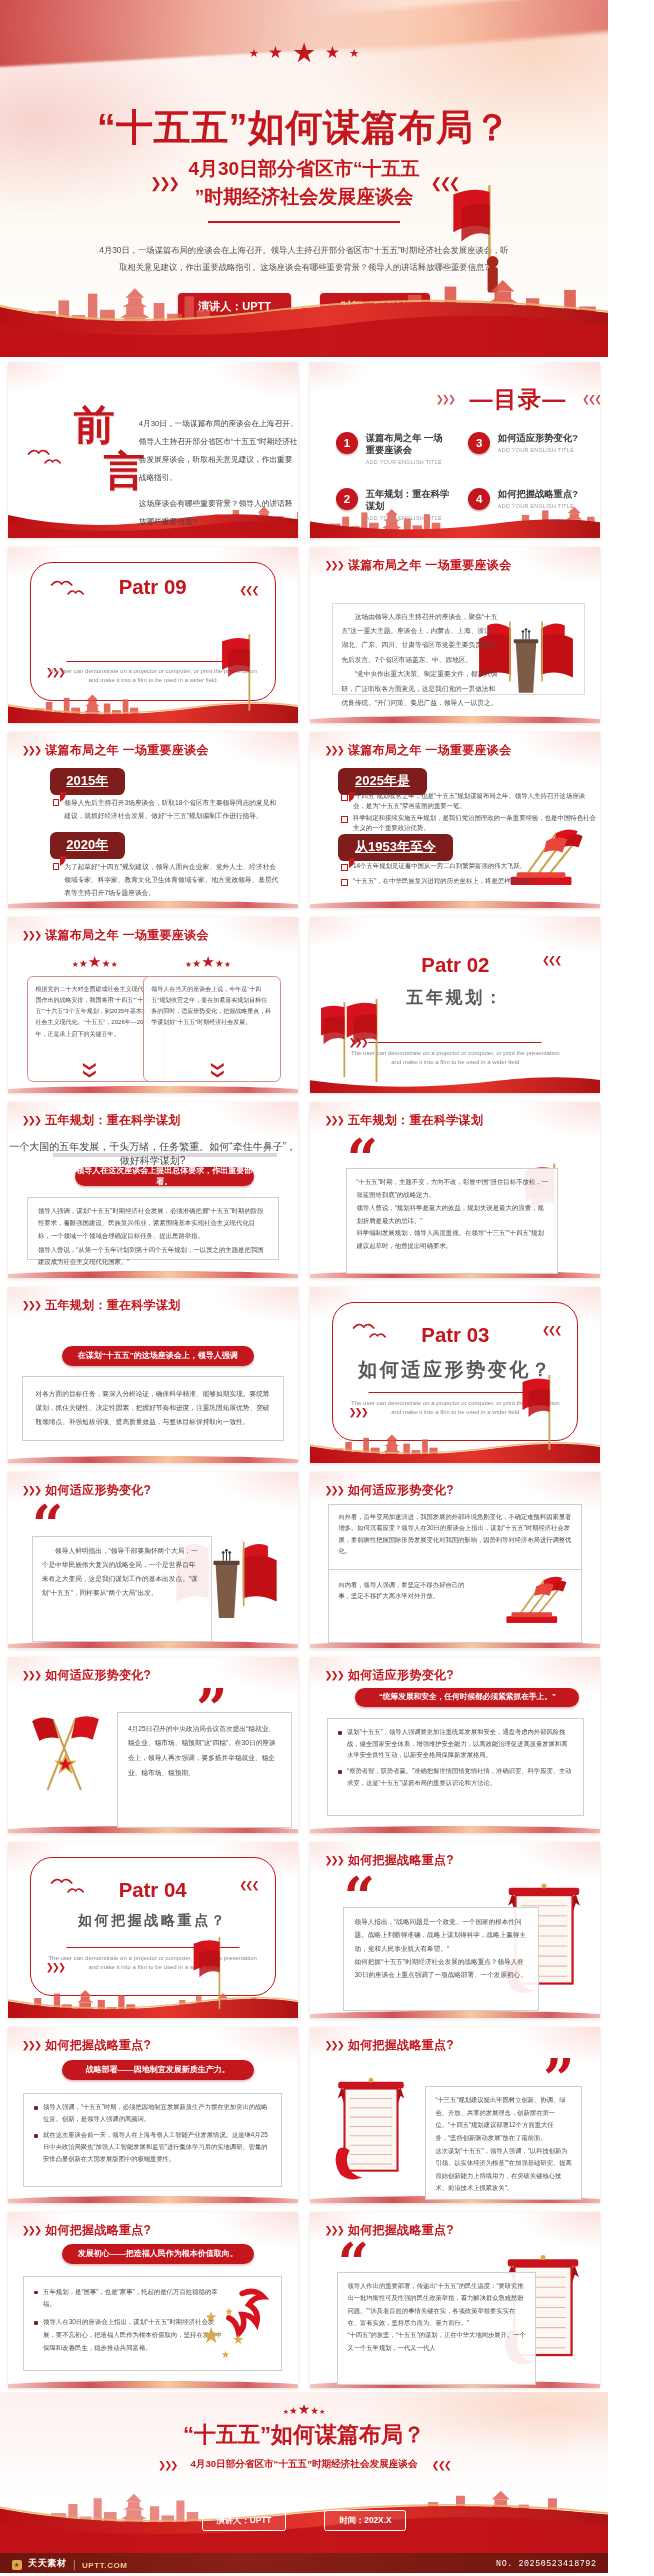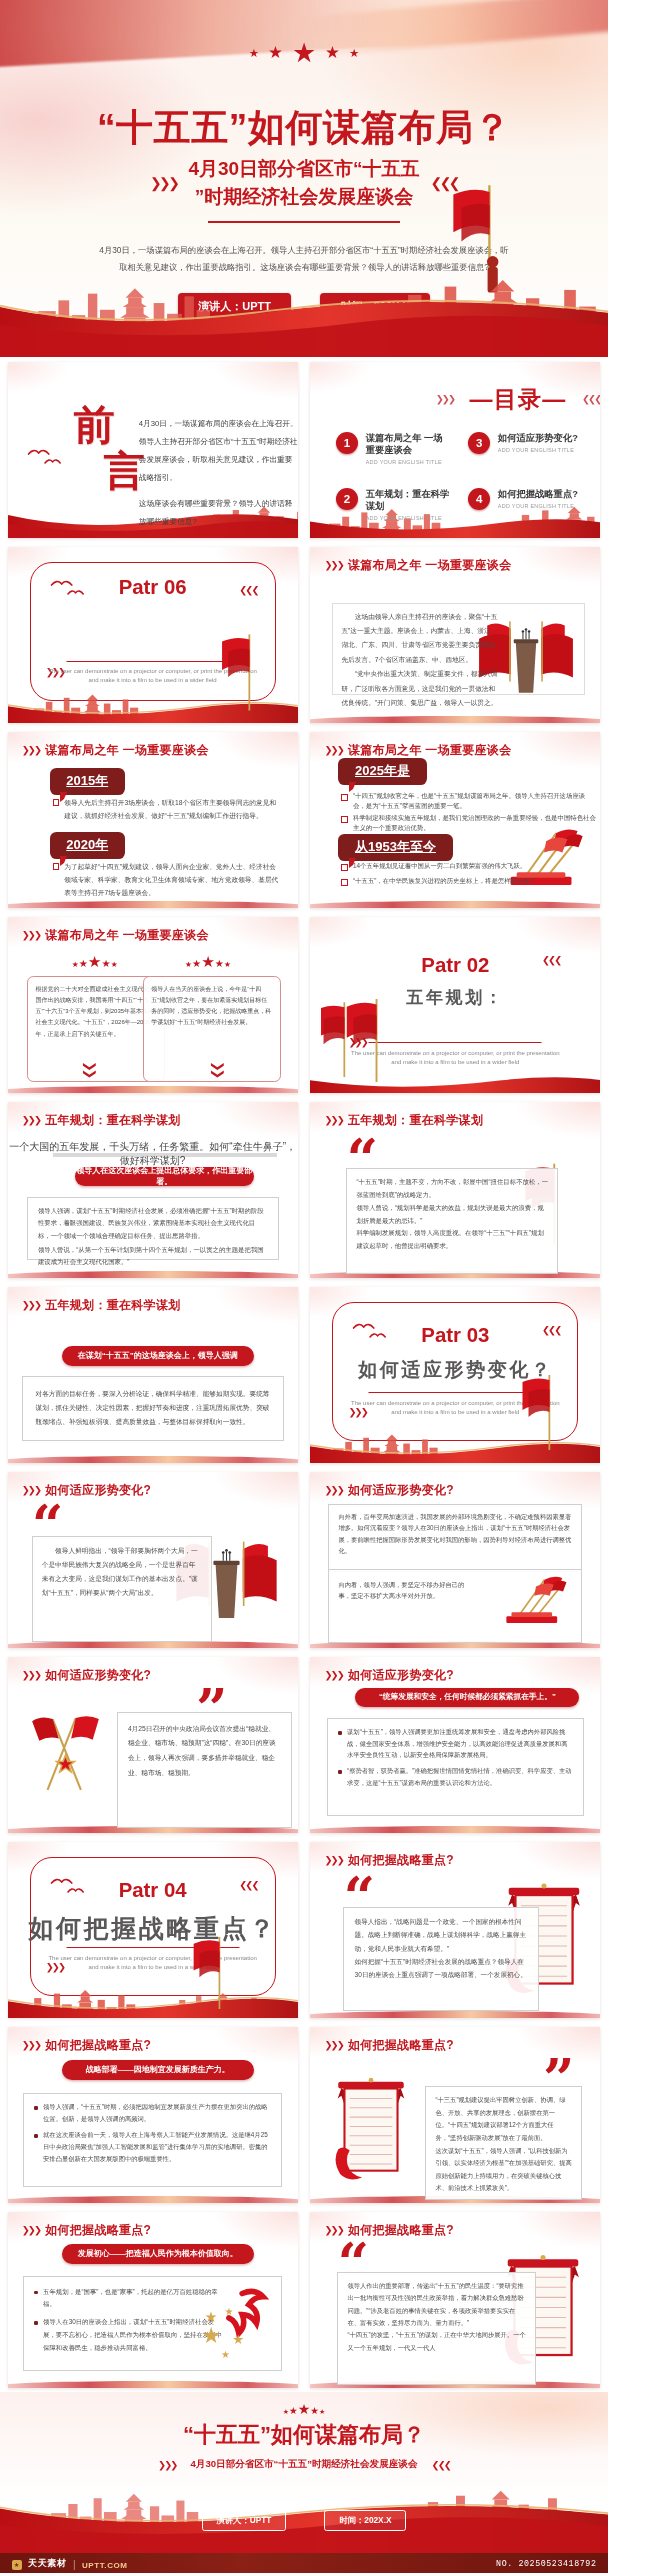--- a/index.html
+++ b/index.html
@@ -299,21 +299,21 @@
 
   <div class="row">
     <div class="slide sec">
       <div class="wisp"></div>
       <div class="sec-box"></div>
       <svg class="art" style="left:41px;top:29px;width:38px;height:22px" viewBox="0 0 60 34">
           <use href="#dovesg"></use>
         </svg>
       <span class="chev chev-l chevpos-tr"></span>
       <span class="chev chev-r chevpos-bl"></span>
-      <div class="sec-label" style="top:29px">Patr 06</div>
+      <div class="sec-label" style="top:29px">Patr 09</div>
       <div class="sec-line" style="top:114px"></div>
       <div class="sec-en" style="top:120px">The user can demonstrate on a projector or computer, or print the presentation and make it into a film to be used in a wider field</div>
       <svg class="art" style="right:14px;bottom:11.5px;width:66px;height:77px;z-index:3" viewBox="0 0 130 150">
           <use href="#flagg"></use>
         </svg>
       <svg class="art" style="left:0;bottom:0;width:313px;height:36px;z-index:2" viewBox="0 0 490 56" preserveAspectRatio="none">
         <use href="#cityg" transform="translate(40,4) scale(.64)" opacity=".9"></use>
         <path d="M0 30 Q140 54 300 32 Q410 18 490 38 L490 56 0 56Z" fill="url(#gw)"></path>
         <path d="M0 28 Q140 52 300 30 Q410 16 490 36" stroke="#e7b36a" stroke-width="2" fill="none" opacity=".9"></path>
       </svg>
@@ -356,21 +356,21 @@
       </div>
       <div class="bwave"></div>
     </div>
 
     <div class="slide">
       <div class="wisp"></div>
       <div class="s-head">
           <span class="chev chev-r"></span>
         <h3 class="s-title">谋篇布局之年 一场重要座谈会</h3>
         </div>
-      <div class="badge" style="left:28px;top:26px">2025年是</div>
+      <div class="badge" style="left:28px;top:36px">2025年是</div>
       <div class="bullet" style="position:absolute;left:31px;top:59px;width:256px;z-index:2">
         <span class="sq"></span>
         <p style="margin:0;font-size:6.4px;line-height:1.7;color:#4a4a4a">“十四五”规划收官之年，也是“十五五”规划谋篇布局之年。领导人主持召开这场座谈会，是为“十五五”擘画蓝图的重要一笔。</p>
       </div>
       <div class="bullet" style="position:absolute;left:31px;top:81px;width:256px;z-index:2">
         <span class="sq"></span>
         <p style="margin:0;font-size:6.4px;line-height:1.7;color:#4a4a4a">科学制定和接续实施五年规划，是我们党治国理政的一条重要经验，也是中国特色社会主义的一个重要政治优势。</p>
       </div>
       <div class="badge" style="left:28px;top:102px">从1953年至今</div>
       <div class="bullet" style="position:absolute;left:31px;top:129px;width:192px;z-index:2">
@@ -582,21 +582,21 @@
   <div class="row">
     <div class="slide sec">
       <div class="wisp"></div>
       <div class="sec-box"></div>
       <svg class="art" style="left:41px;top:32px;width:38px;height:22px" viewBox="0 0 60 34">
           <use href="#dovesg"></use>
         </svg>
       <span class="chev chev-l chevpos-tr"></span>
       <span class="chev chev-r chevpos-bl"></span>
       <div class="sec-label" style="top:37px">Patr 04</div>
-      <div class="sec-t" style="top:70px;font-size:25px">如何把握战略重点？</div>
+      <div class="sec-t" style="top:70px;font-size:14px">如何把握战略重点？</div>
       <div class="sec-line" style="top:105px"></div>
       <div class="sec-en" style="top:112px">The user can demonstrate on a projector or computer, or print the presentation and make it into a film to be used in a wider field</div>
       <svg class="art" style="right:45px;bottom:9px;width:64px;height:72px;z-index:3" viewBox="0 0 130 150">
           <use href="#flagg"></use>
         </svg>
       <svg class="art" style="left:0;bottom:0;width:313px;height:36px;z-index:2" viewBox="0 0 490 56" preserveAspectRatio="none">
         <use href="#cityg" transform="translate(20,4) scale(.7)" opacity=".9"></use>
         <use href="#cityg" transform="translate(250,10) scale(.6)" opacity=".8"></use>
         <path d="M0 30 Q140 54 300 32 Q410 18 490 38 L490 56 0 56Z" fill="url(#gw)"></path>
         <path d="M0 28 Q140 52 300 30 Q410 16 490 36" stroke="#e7b36a" stroke-width="2" fill="none" opacity=".9"></path>

